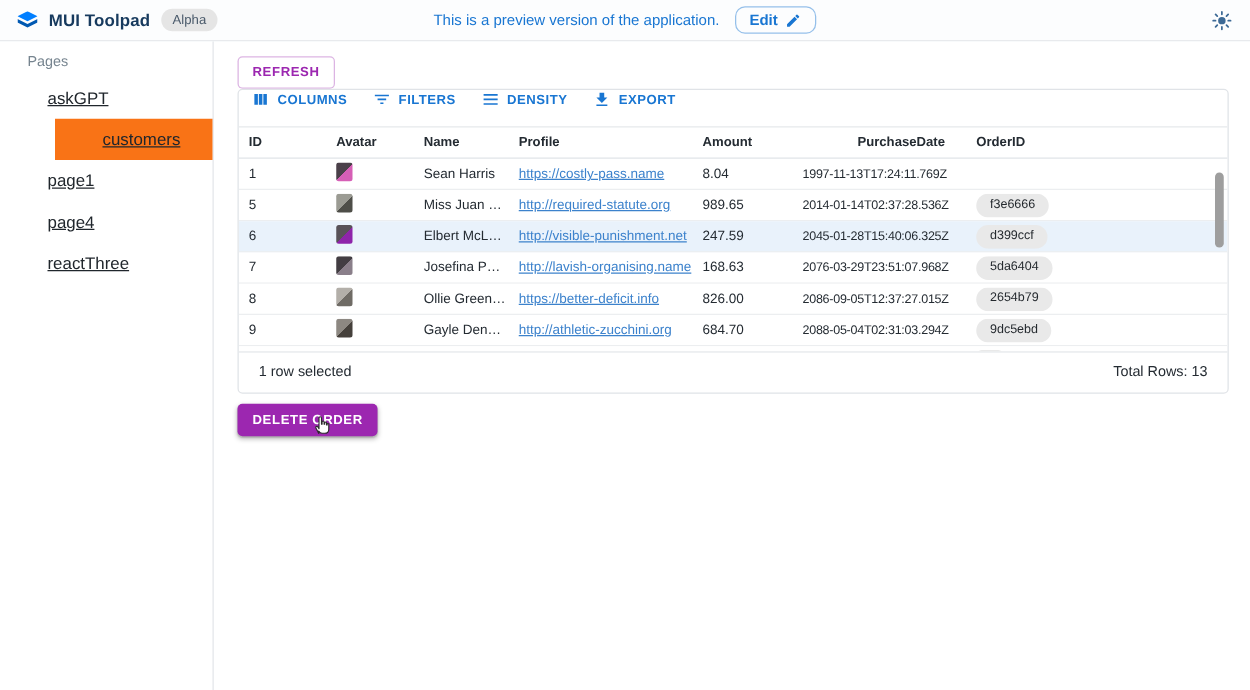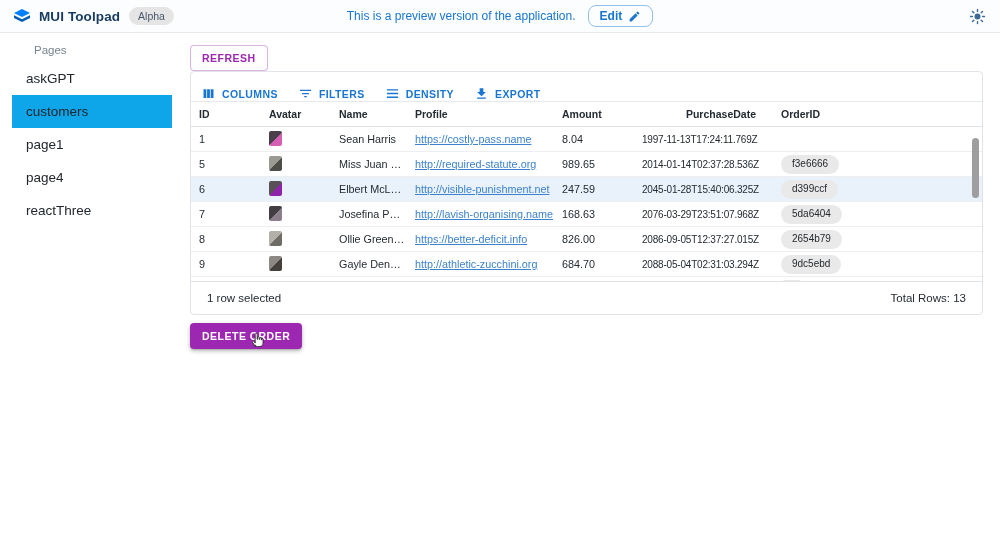--- a/index.html
+++ b/index.html
@@ -27,29 +27,29 @@
     display:inline-flex; align-items:center; gap:6px;
     color:#1976d2; font-size:12px; font-weight:700;
     background:transparent; border:1px solid rgba(25,118,210,.45);
     border-radius:8px; padding:3px 11px; cursor:pointer;
   }
   .appbar-right { width:270px; display:flex; justify-content:flex-end; }
   .icon-btn { background:none; border:none; cursor:pointer; display:flex; align-items:center; }
 
   
   .sidebar {
-    position:absolute; top:33px; left:12px; width:171px; bottom:0;
+    position:absolute; top:33px; left:0; width:171px; bottom:0;
     background:#fff; border-right:1px solid #e3e6ea;
   }
   .pages-label { color:#76848f; font-size:11.5px; padding:11px 22px 6px; }
   .nav-item {
-    height:33px; display:flex; align-items:center; padding:0 14px;
-    font-size:13.5px; color:#20262c; cursor:pointer; white-space:nowrap;
-  }
-  .nav-item.selected { background:#0ea5e9; }
+    height:33px; display:flex; align-items:center; padding:0 38px;
+    font-size:13.5px; color:#20262c; cursor:pointer; white-space:nowrap;text-decoration:underline;
+  }
+  .nav-item.selected { background:#f97316;margin-left:44px; }
 
   
   .main { position:absolute; top:33px; left:172px; right:0; bottom:0; background:#fff; }
   .refresh-btn {
     position:absolute; left:18px; top:12px;
     color:#9c27b0; font-size:10.5px; font-weight:700; letter-spacing:.5px;
     background:#fff; border:1px solid rgba(156,39,176,.35); border-radius:4px;
     padding:6px 11px; cursor:pointer;
   }
   .delete-btn {
@@ -59,21 +59,21 @@
     box-shadow:0 2px 4px rgba(0,0,0,.28), 0 1px 1px rgba(0,0,0,.12);
   }
 
   
   .grid {
     position:absolute; left:18px; top:38px; width:793px; height:244px;
     border:1px solid #e0e3e7; border-radius:4px; background:#fff;
     display:flex; flex-direction:column; overflow:hidden;
   }
   .grid-toolbar {
-    height:30px; flex:0 0 30px; display:flex; align-items:flex-end; gap:20px;
+    height:30px; flex:0 0 30px; display:flex; align-items:flex-start; gap:20px;
     padding:0 10px; border-bottom:1px solid #e6e9ec;
   }
   .tb-btn {
     display:inline-flex; align-items:center; gap:6px;
     color:#1976d2; font-size:10.5px; font-weight:700; letter-spacing:.4px;
     background:none; border:none; cursor:pointer;
   }
   .grid-head {
     height:25px; flex:0 0 25px; display:flex; align-items:center;
     border-bottom:1px solid #e0e3e7;

